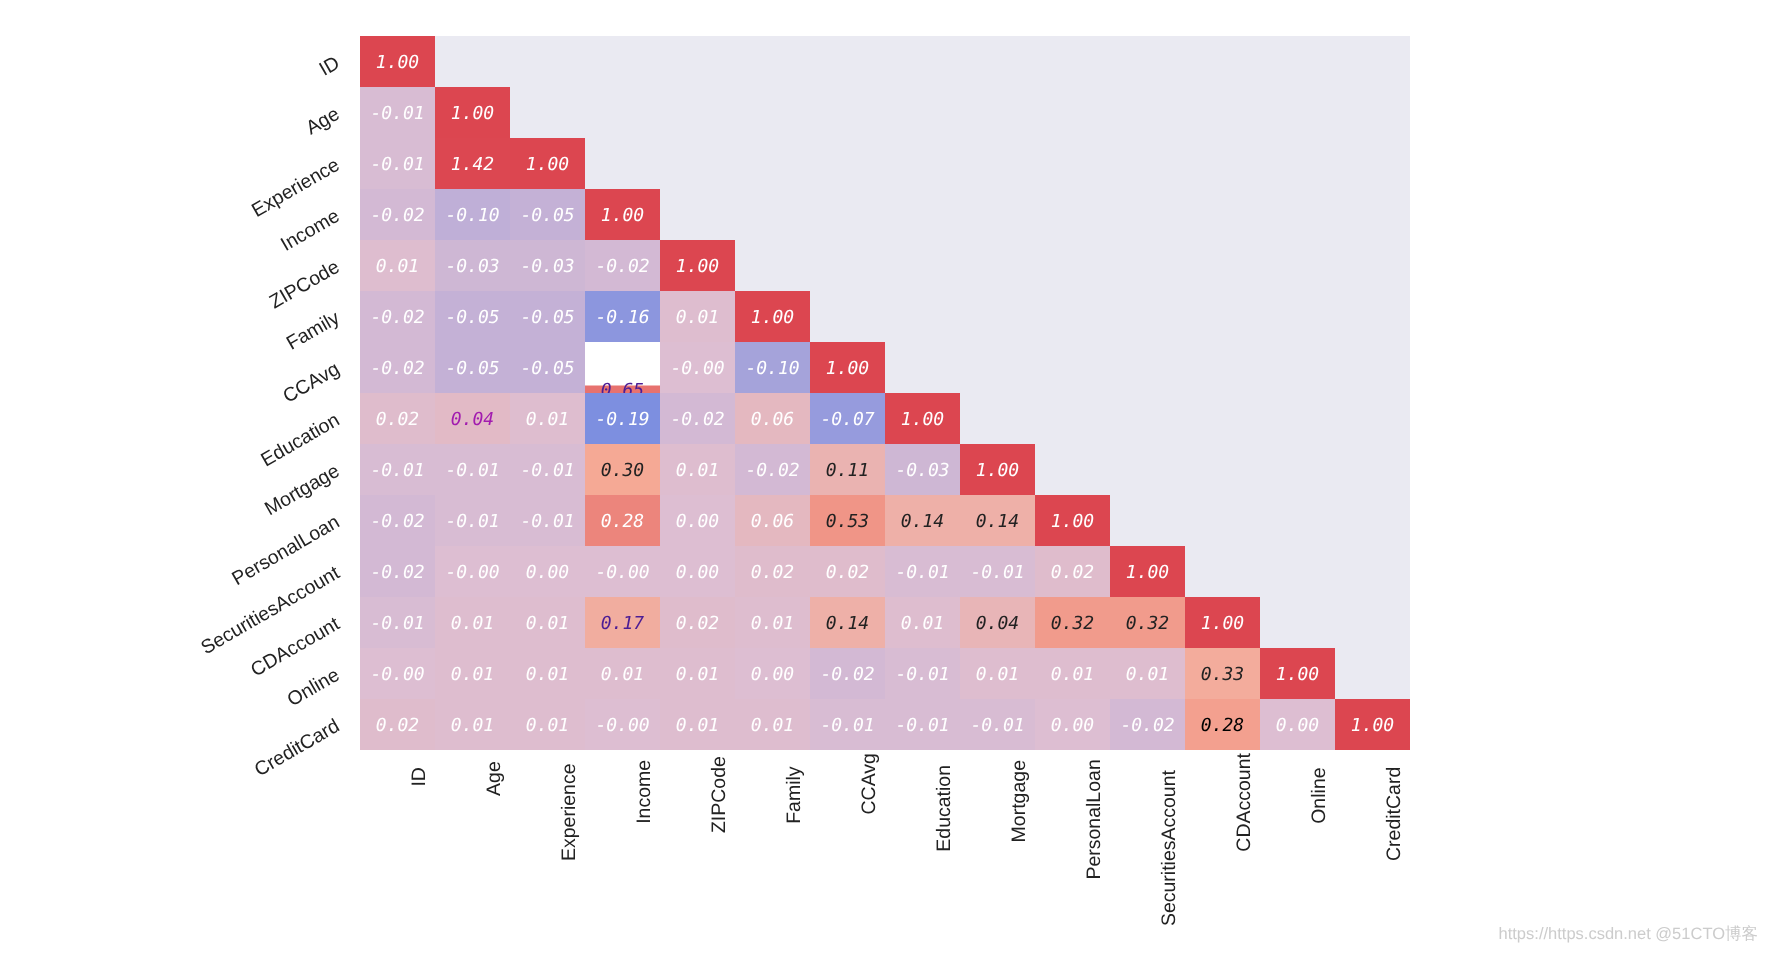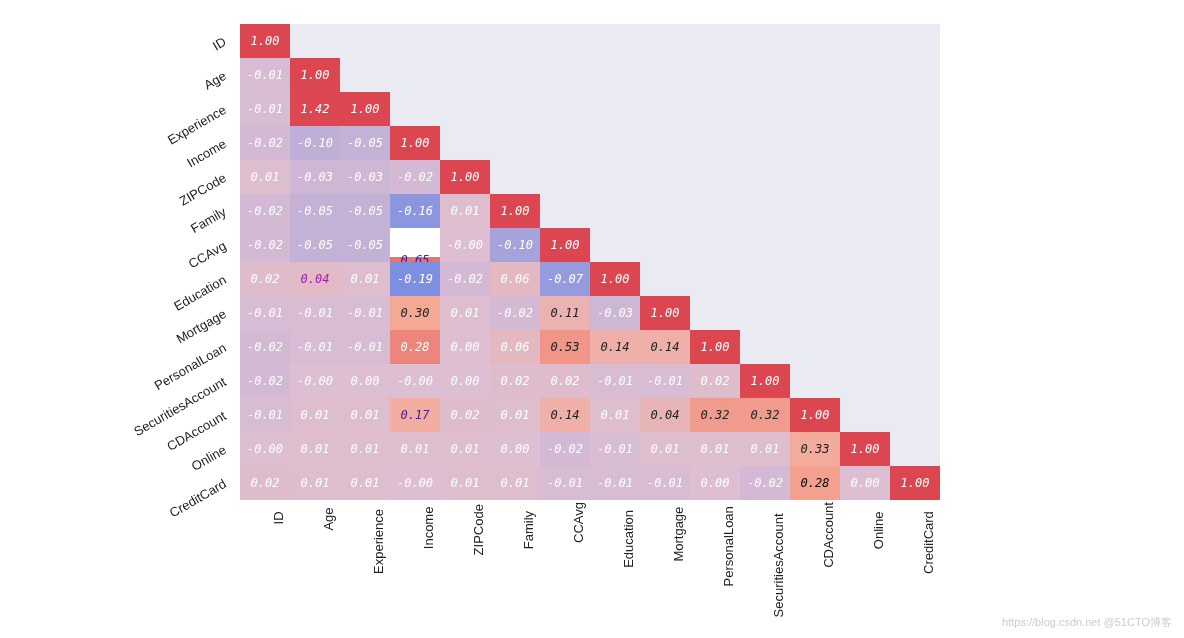--- a/index.html
+++ b/index.html
@@ -290,13 +290,13 @@
       <div class="xlab" style="left: 381px; top: 482px; transform: rotate(-90deg) translateX(-61.8px); transform-origin: left top;">Education</div>
       <div class="xlab" style="left: 431px; top: 482px; transform: rotate(-90deg) translateX(-55.6px); transform-origin: left top;">Mortgage</div>
       <div class="xlab" style="left: 481px; top: 482px; transform: rotate(-90deg) translateX(-80.4px); transform-origin: left top;">PersonalLoan</div>
       <div class="xlab" style="left: 531px; top: 482px; transform: rotate(-90deg) translateX(-111.4px); transform-origin: left top;">SecuritiesAccount</div>
       <div class="xlab" style="left: 581px; top: 482px; transform: rotate(-90deg) translateX(-61.8px); transform-origin: left top;">CDAccount</div>
       <div class="xlab" style="left: 631px; top: 482px; transform: rotate(-90deg) translateX(-43.2px); transform-origin: left top;">Online</div>
       <div class="xlab" style="left: 681px; top: 482px; transform: rotate(-90deg) translateX(-68px); transform-origin: left top;">CreditCard</div>
     </div>
 </div>
 
-<div class="watermark">https://blog.csdn.net @51CTO博客</div>
+<div class="watermark">https://https.csdn.net @51CTO博客</div>
 
 </body></html>

